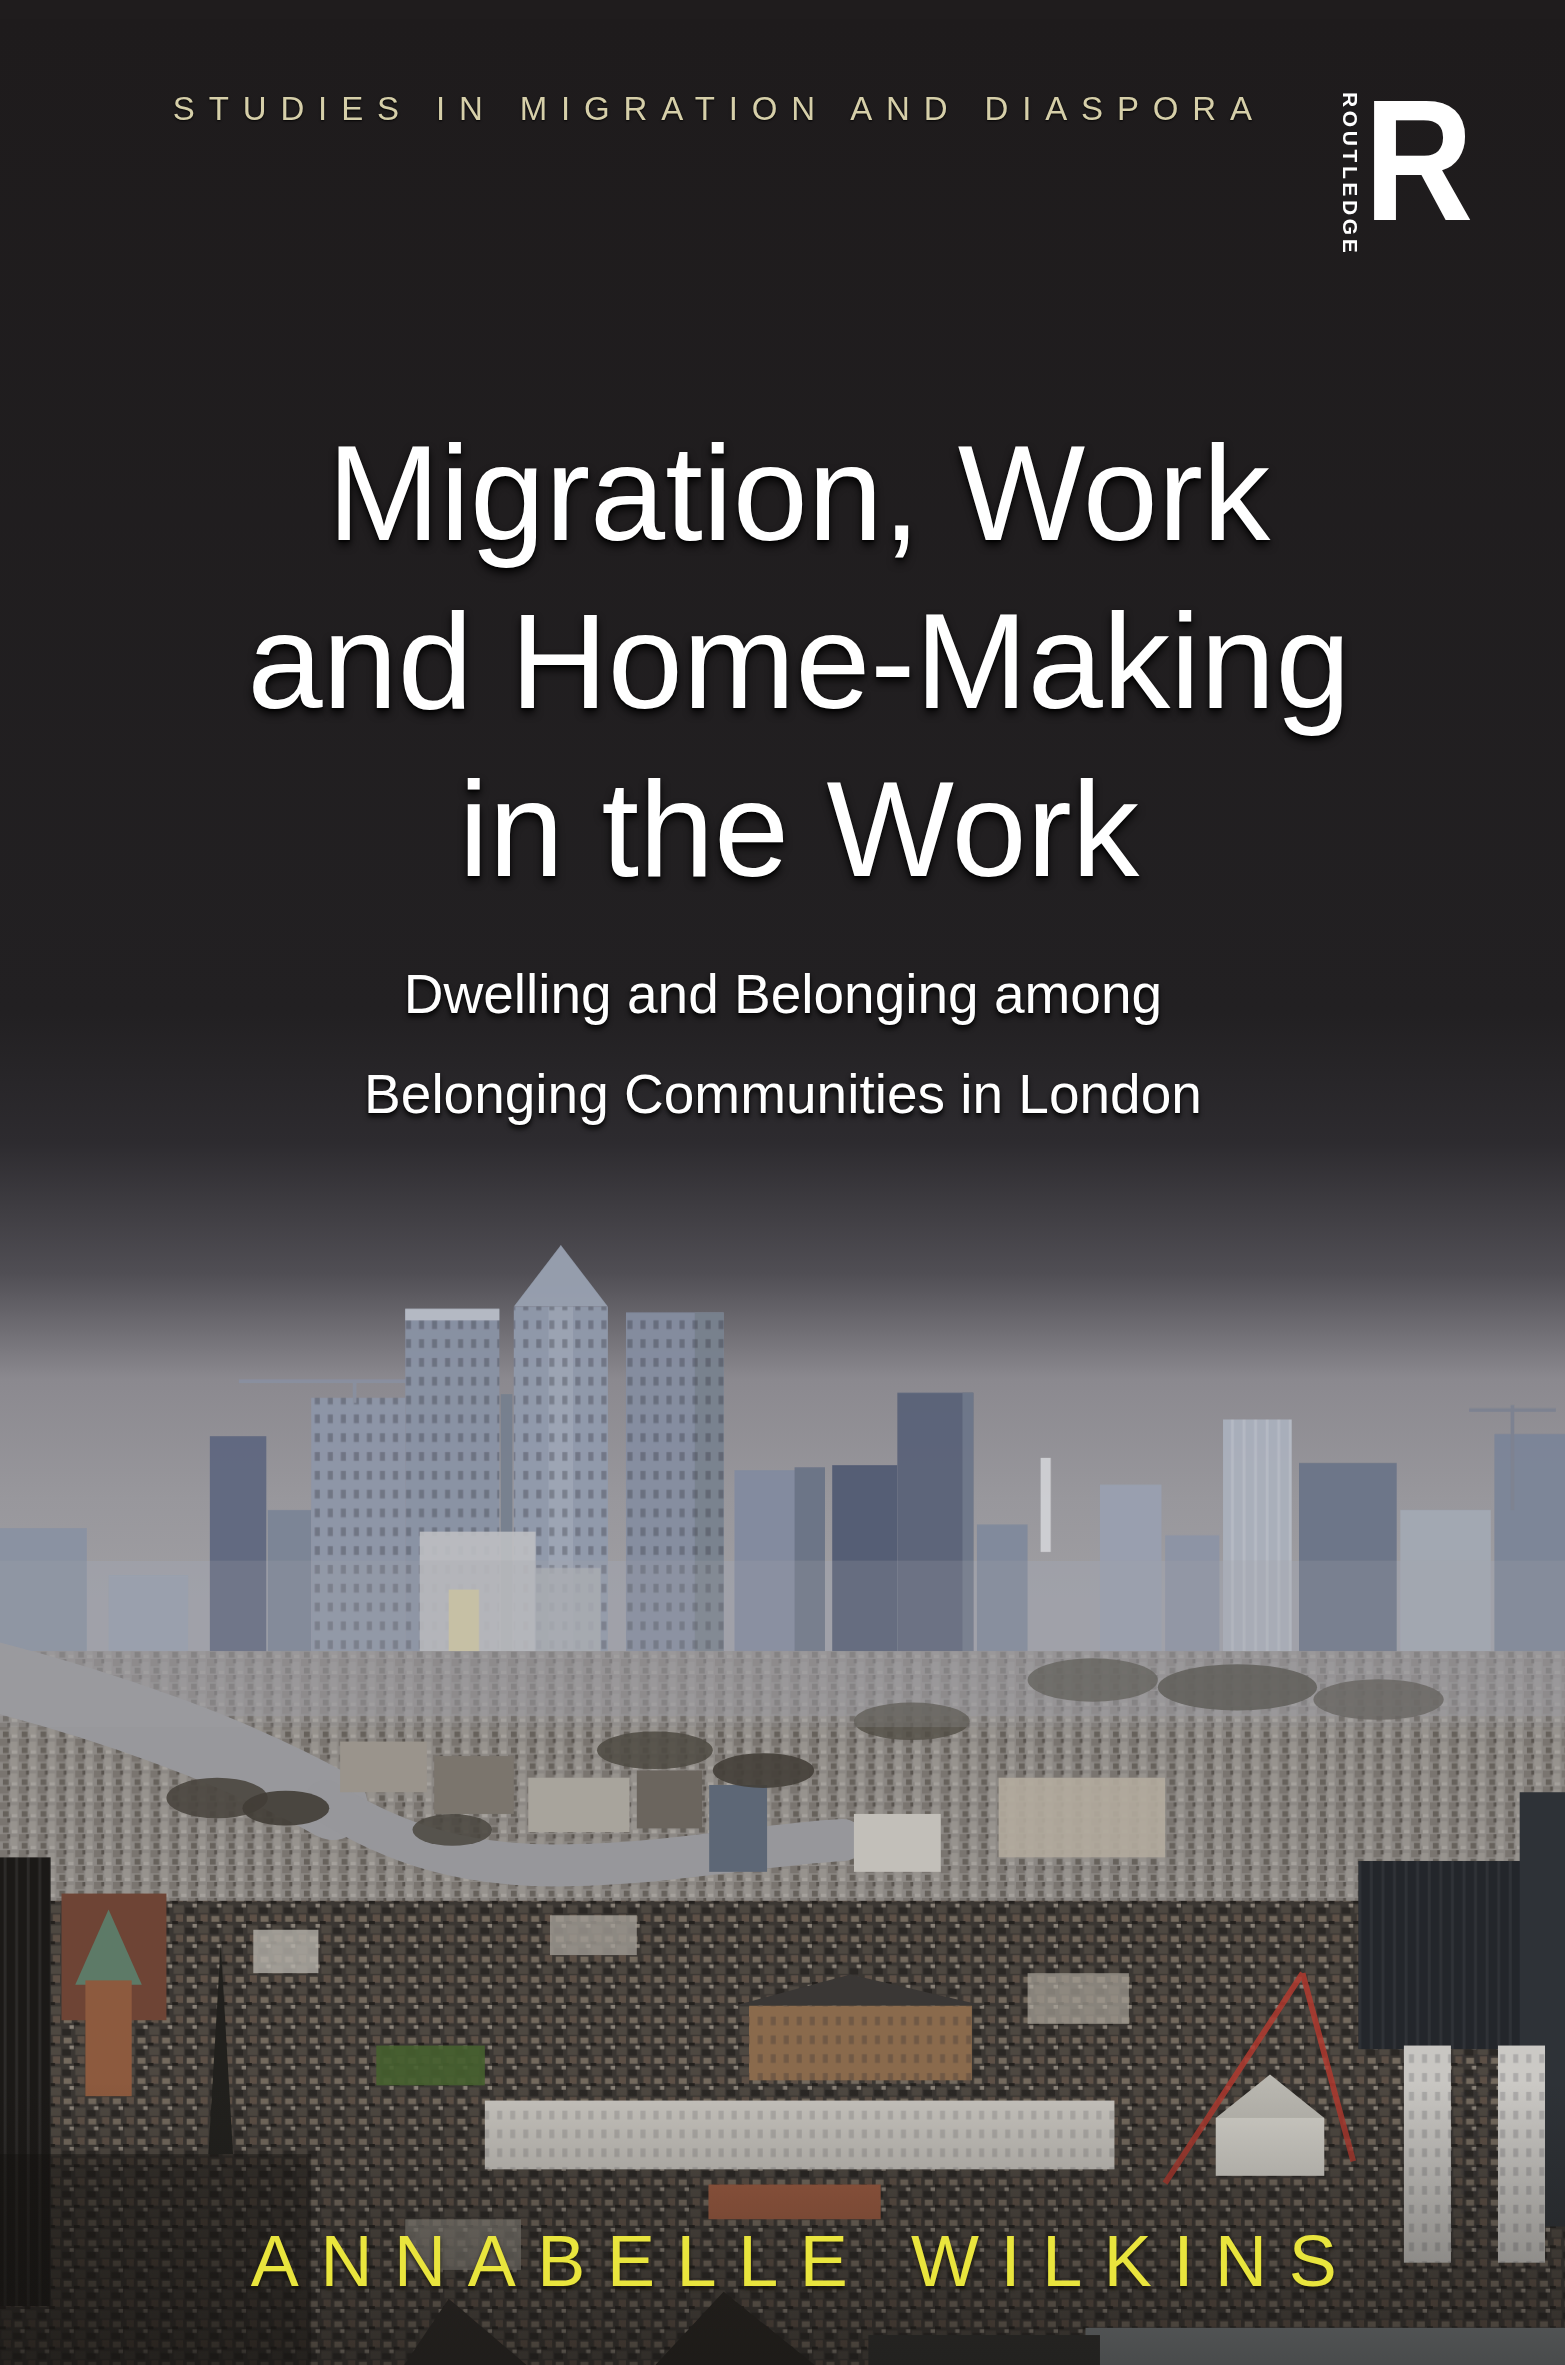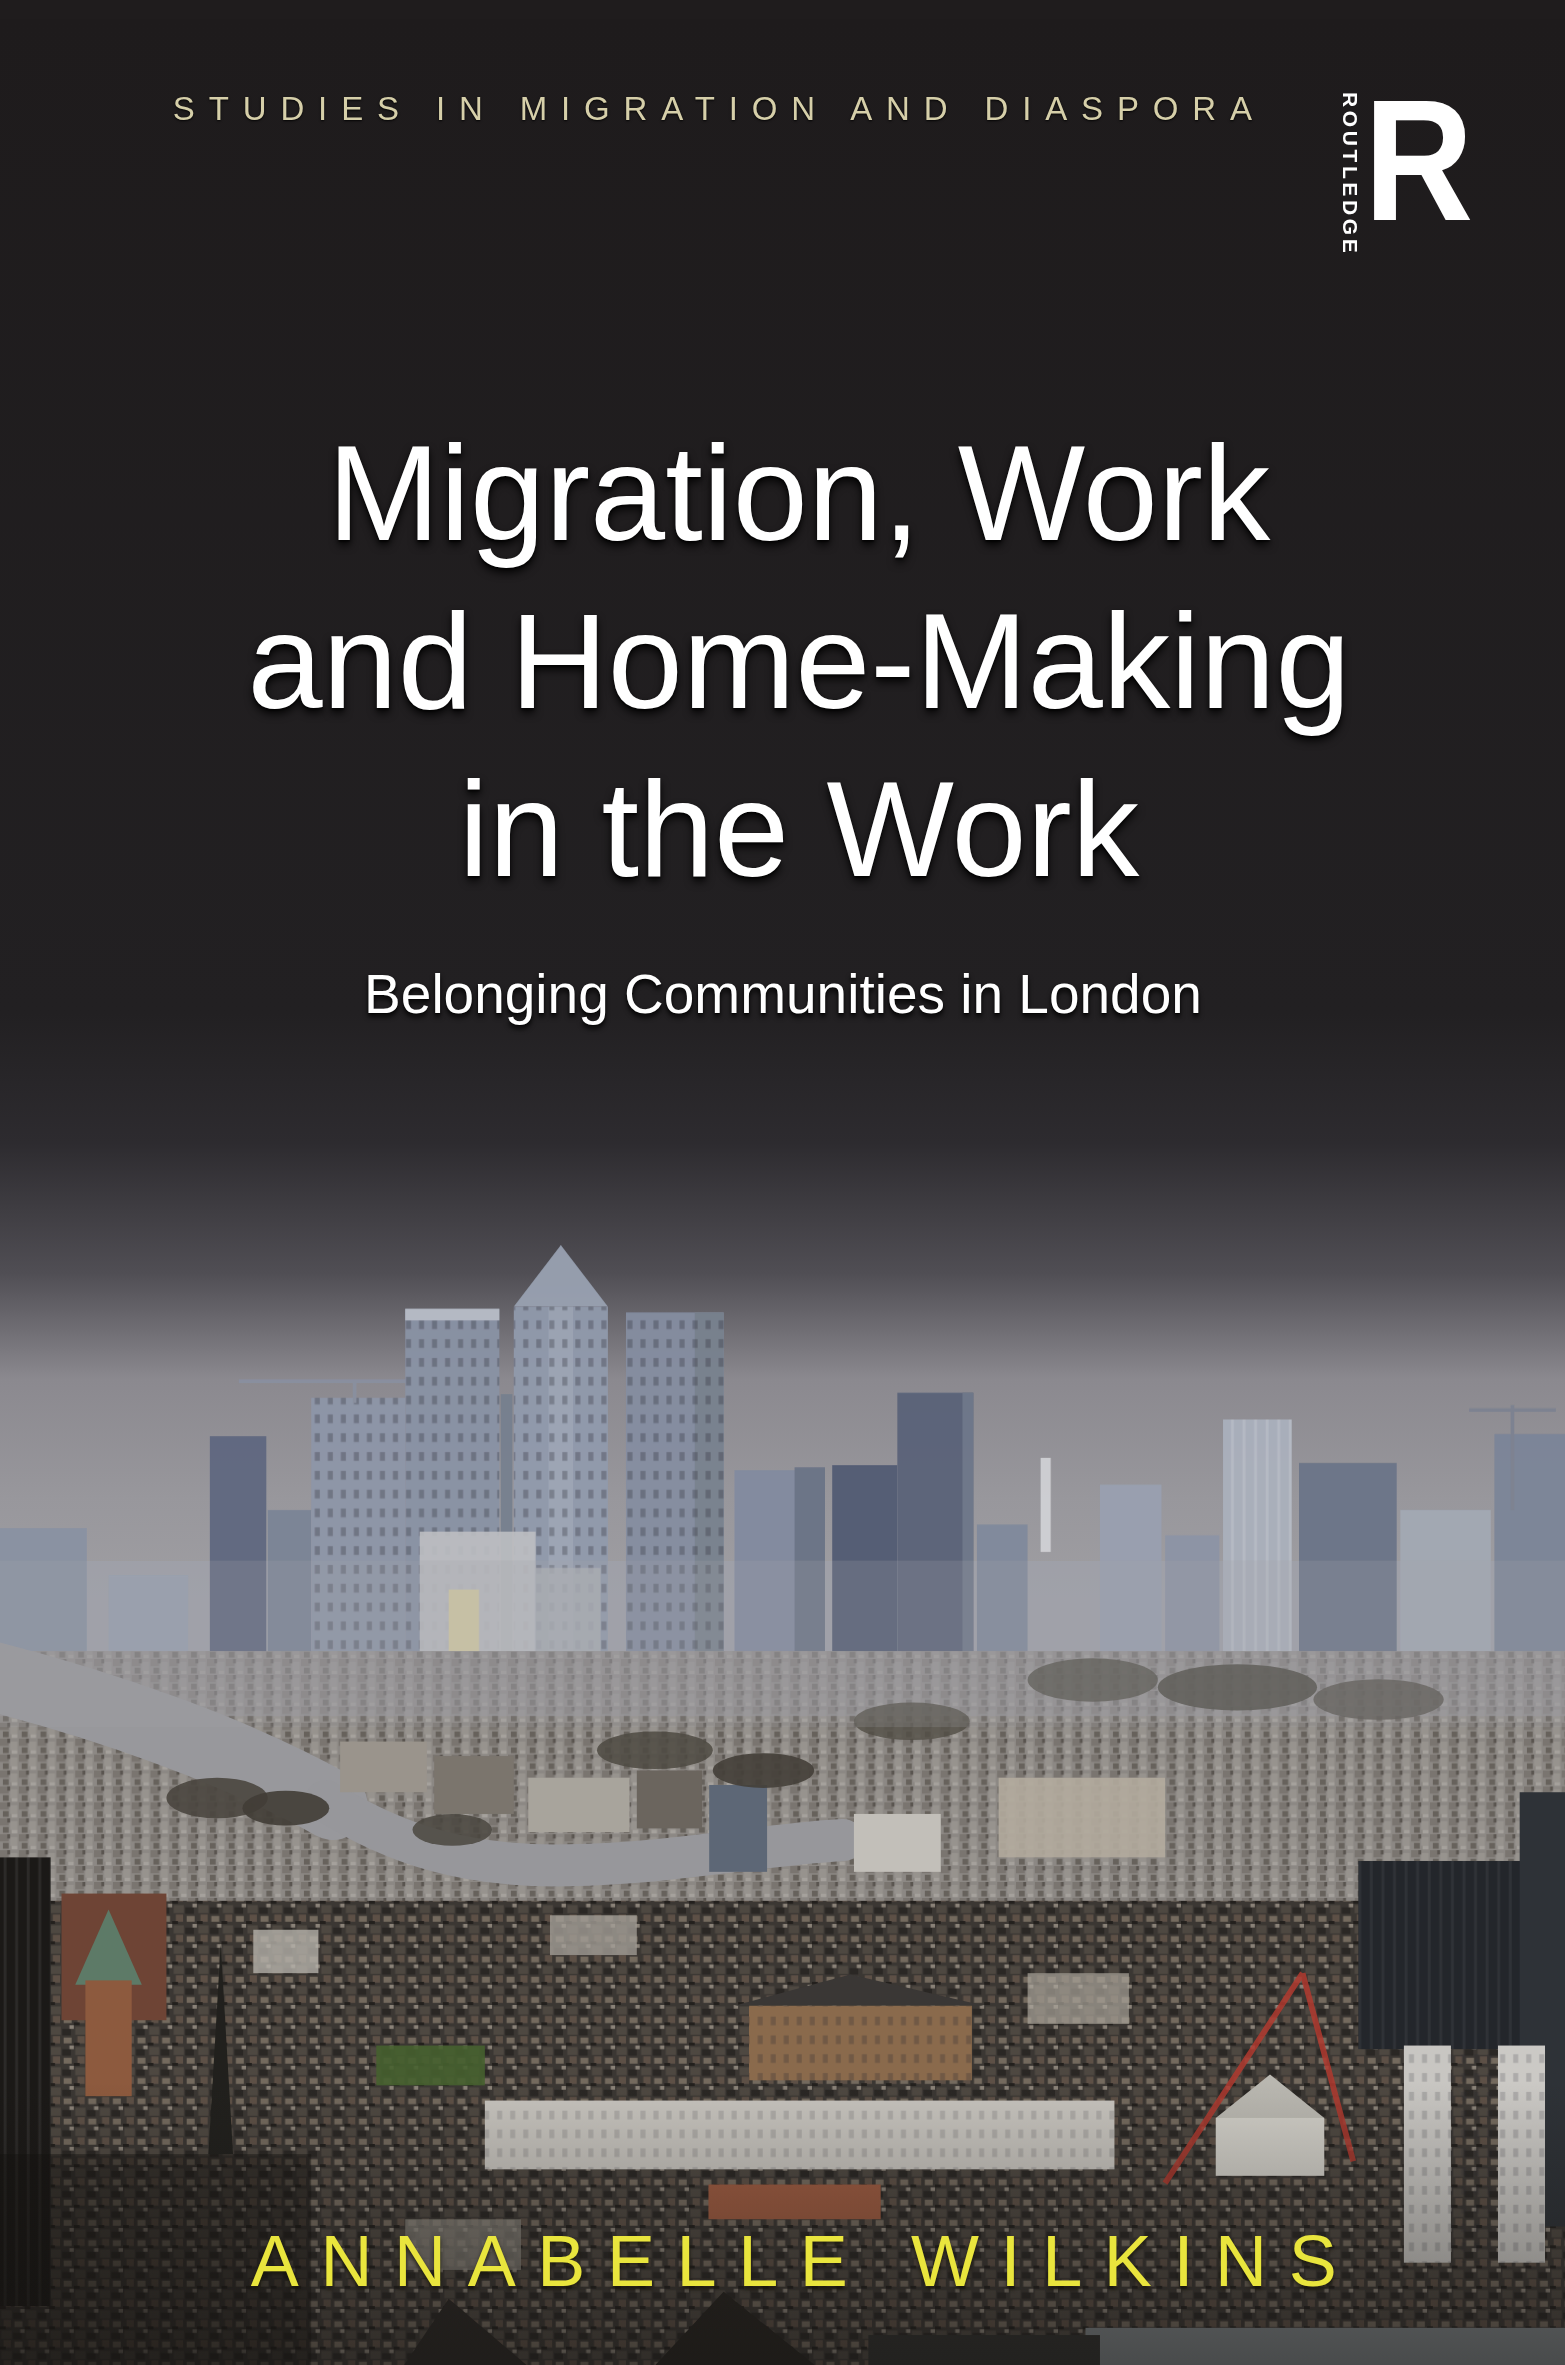--- a/index.html
+++ b/index.html
@@ -212,18 +212,19 @@
     <span class="logo-r">R</span>
   </div>
 
   <div class="title">
     <div>Migration, Work</div>
     <div>and Home-Making</div>
     <div>in the Work</div>
   </div>
 
   <div class="subtitle">
+    <div>Dwelling and Belonging among</div>
     <div>Belonging Communities in London</div>
   </div>
 
   <div class="author">ANNABELLE WILKINS</div>
 </div>
 
 
 </body></html>

